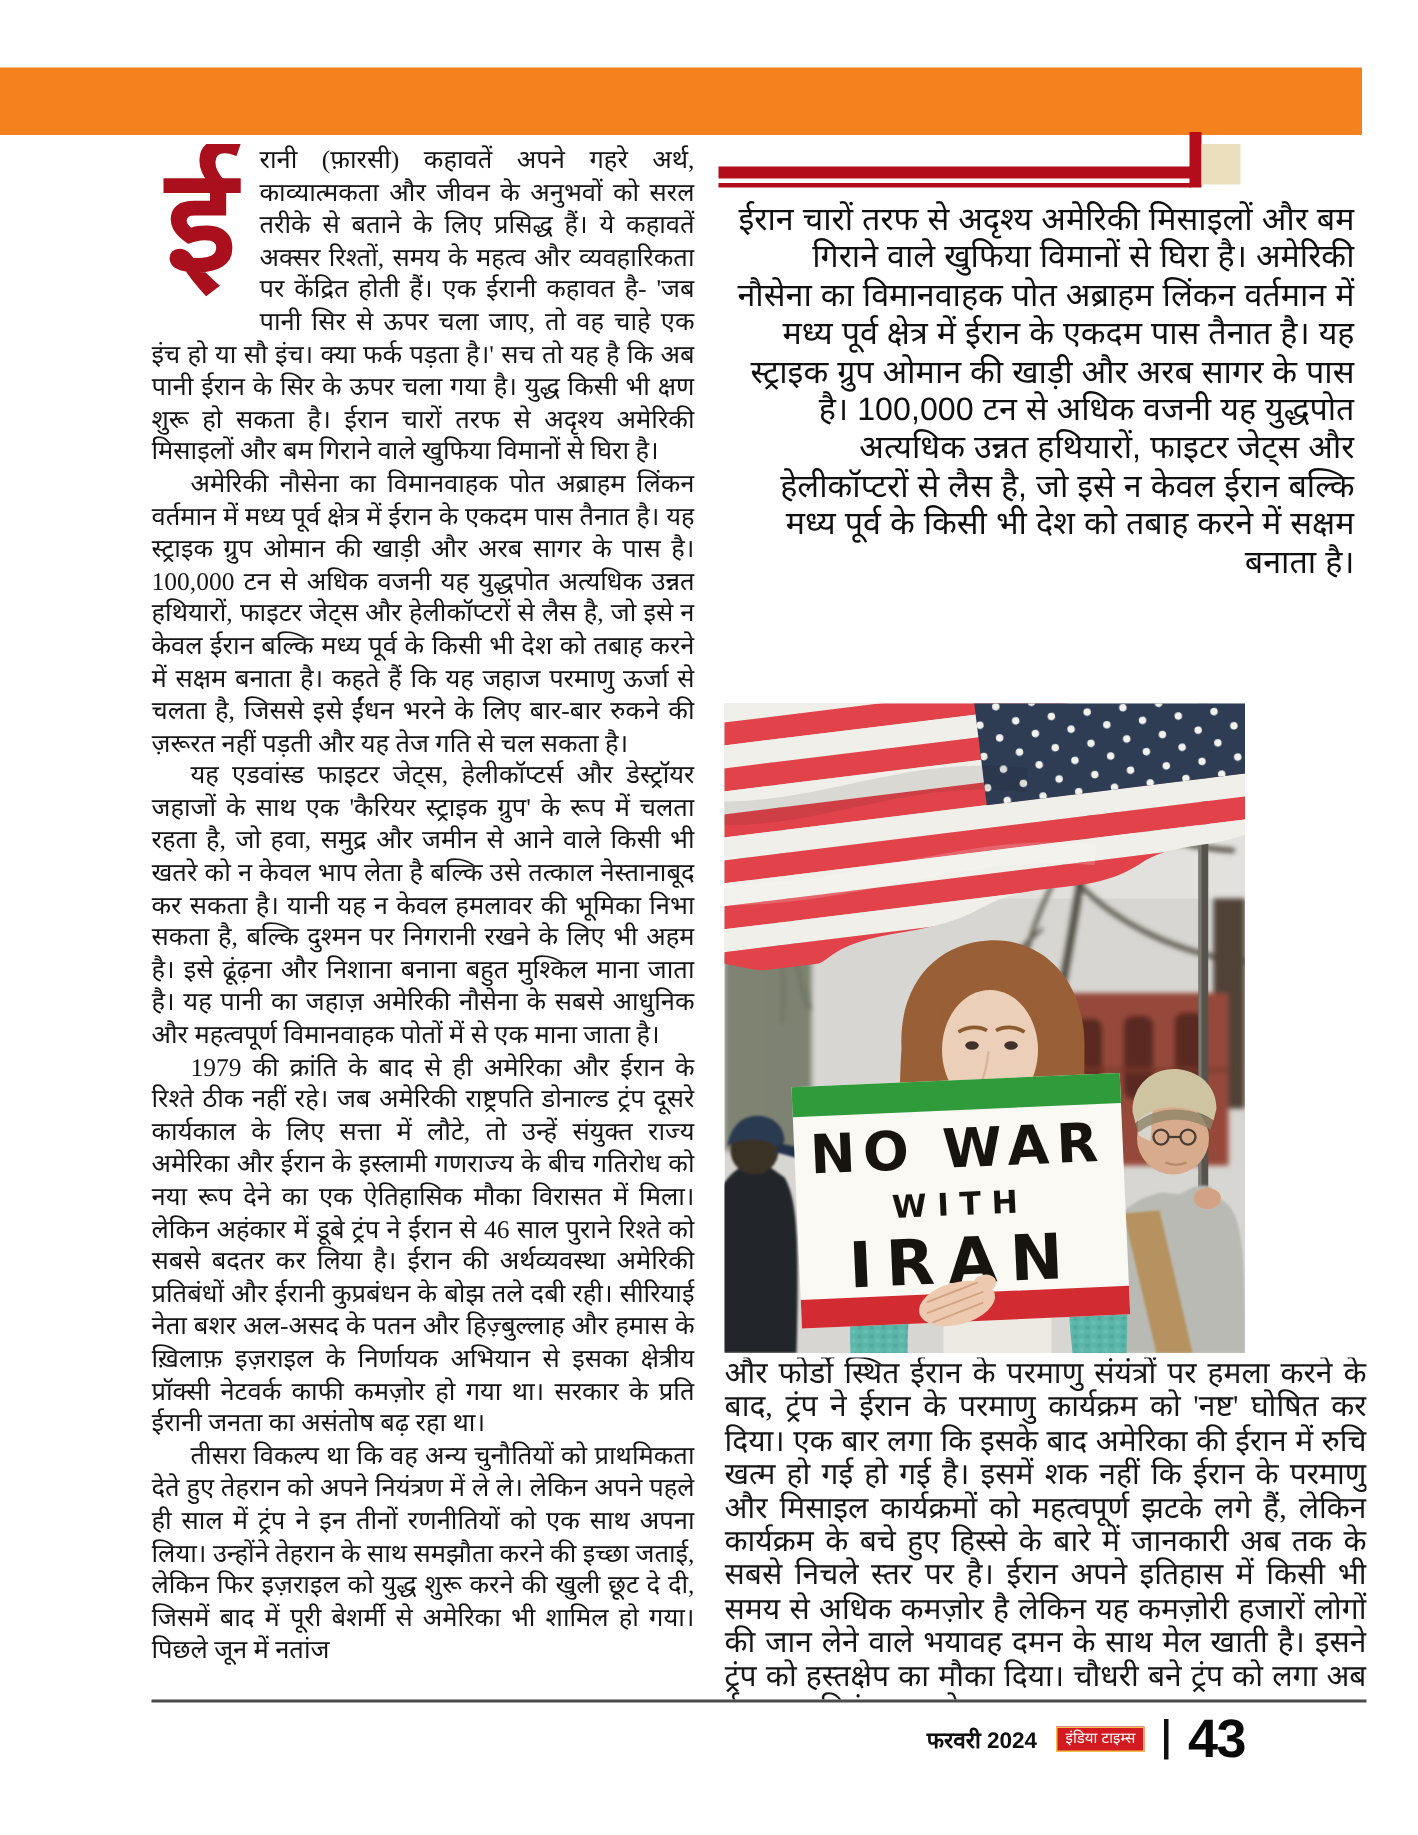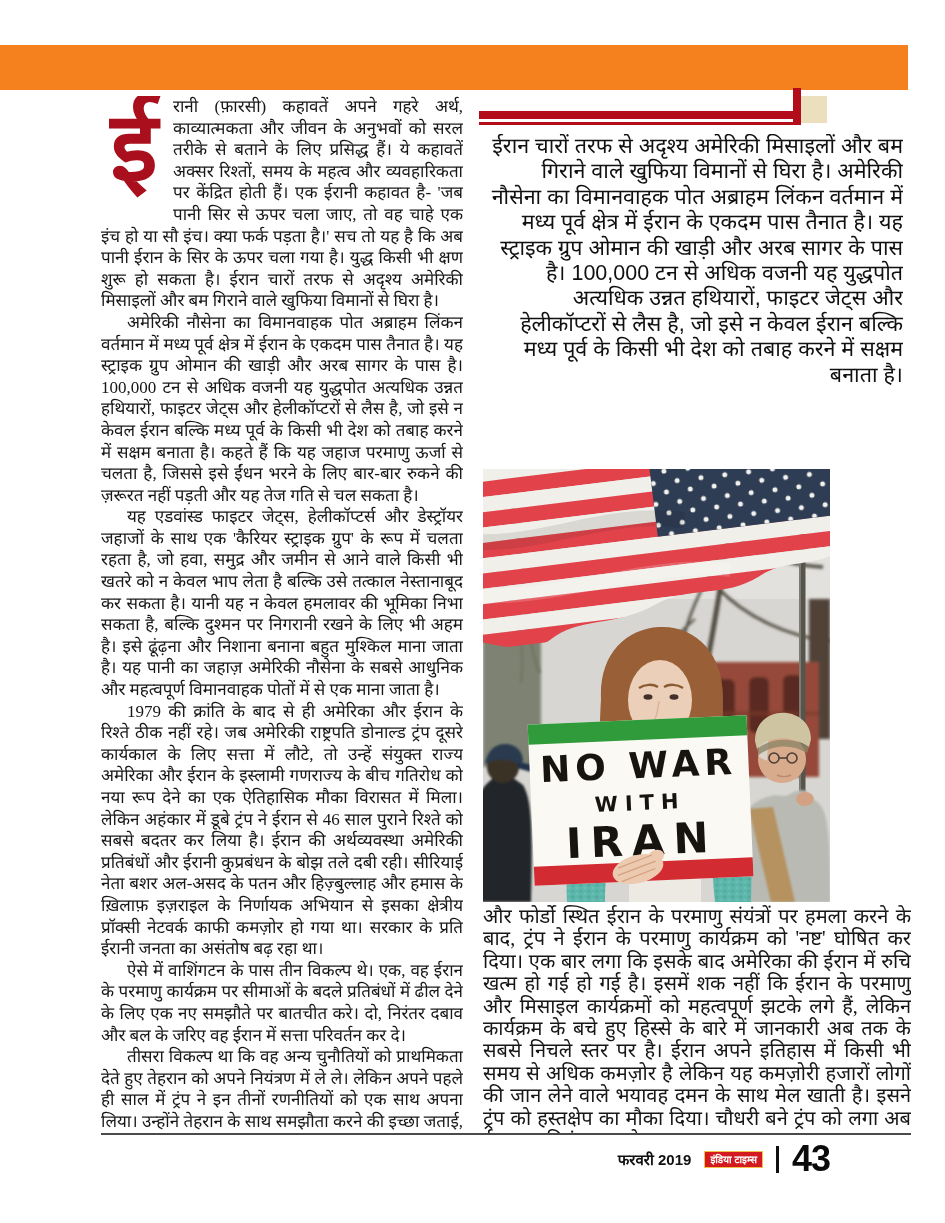--- a/index.html
+++ b/index.html
@@ -33,42 +33,41 @@
   
   .right-col{left:483px;top:905px;width:428px;height:228px;overflow:hidden;
              font-size:20px;line-height:22.4px;text-align:justify;}
 
   
   .footer-rule{left:101px;top:1133px;width:810px;height:2px;background:#4a4a4a;}
   .footer-row{top:1138px;right:115px;display:flex;align-items:center;gap:13px;
               font-family:"Liberation Sans","DejaVu Sans",sans-serif;}
   .issue-date{font-size:15px;font-weight:bold;color:#101010;}
   .mag-logo{background:#d21a20;color:#ffffff;font-size:10px;line-height:13px;
-            padding:2px 6px;font-weight:bold;white-space:nowrap;
+            padding:2px 6px;font-weight:normal;white-space:nowrap;
             box-shadow:0 0 0 1px #f3c04a inset;}
   .footer-div{width:3px;height:27px;background:#101010;}
   .page-num{font-size:36px;font-weight:800;letter-spacing:-1px;color:#0a0a0a;}
 </style>
 </head>
 <body>
 
 <div class="page">
 
   <div class="abs orange-bar" style="background:#f5801e;"></div>
   <div class="abs rule-thick" style="background:#b30d1c;"></div>
   <div class="abs rule-thin" style="background:#b30d1c;"></div>
   <div class="abs red-step-v" style="background:#b30d1c;"></div>
   <div class="abs beige-sq" style="background:#ecdfbe;"></div>
 
   <div class="abs left-col">
     <p class="first"><span class="dropcap">ई</span><span>रानी (फ़ारसी) कहावतें अपने गहरे अर्थ, काव्यात्मकता और जीवन के अनुभवों को सरल तरीके से बताने के लिए प्रसिद्ध हैं। ये कहावतें अक्सर रिश्तों, समय के महत्व और व्यवहारिकता पर केंद्रित होती हैं। एक ईरानी कहावत है- 'जब पानी सिर से ऊपर चला जाए, तो वह चाहे एक इंच हो या सौ इंच। क्या फर्क पड़ता है।' सच तो यह है कि अब पानी ईरान के सिर के ऊपर चला गया है। युद्ध किसी भी क्षण शुरू हो सकता है। ईरान चारों तरफ से अदृश्य अमेरिकी मिसाइलों और बम गिराने वाले खुफिया विमानों से घिरा है।</span></p>
     <p>अमेरिकी नौसेना का विमानवाहक पोत अब्राहम लिंकन वर्तमान में मध्य पूर्व क्षेत्र में ईरान के एकदम पास तैनात है। यह स्ट्राइक ग्रुप ओमान की खाड़ी और अरब सागर के पास है। 100,000 टन से अधिक वजनी यह युद्धपोत अत्यधिक उन्नत हथियारों, फाइटर जेट्स और हेलीकॉप्टरों से लैस है, जो इसे न केवल ईरान बल्कि मध्य पूर्व के किसी भी देश को तबाह करने में सक्षम बनाता है। कहते हैं कि यह जहाज परमाणु ऊर्जा से चलता है, जिससे इसे ईंधन भरने के लिए बार-बार रुकने की ज़रूरत नहीं पड़ती और यह तेज गति से चल सकता है।</p>
     <p>यह एडवांस्ड फाइटर जेट्स, हेलीकॉप्टर्स और डेस्ट्रॉयर जहाजों के साथ एक 'कैरियर स्ट्राइक ग्रुप' के रूप में चलता रहता है, जो हवा, समुद्र और जमीन से आने वाले किसी भी खतरे को न केवल भाप लेता है बल्कि उसे तत्काल नेस्तानाबूद कर सकता है। यानी यह न केवल हमलावर की भूमिका निभा सकता है, बल्कि दुश्मन पर निगरानी रखने के लिए भी अहम है। इसे ढूंढ़ना और निशाना बनाना बहुत मुश्किल माना जाता है। यह पानी का जहाज़ अमेरिकी नौसेना के सबसे आधुनिक और महत्वपूर्ण विमानवाहक पोतों में से एक माना जाता है।</p>
     <p>1979 की क्रांति के बाद से ही अमेरिका और ईरान के रिश्ते ठीक नहीं रहे। जब अमेरिकी राष्ट्रपति डोनाल्ड ट्रंप दूसरे कार्यकाल के लिए सत्ता में लौटे, तो उन्हें संयुक्त राज्य अमेरिका और ईरान के इस्लामी गणराज्य के बीच गतिरोध को नया रूप देने का एक ऐतिहासिक मौका विरासत में मिला। लेकिन अहंकार में डूबे ट्रंप ने ईरान से 46 साल पुराने रिश्ते को सबसे बदतर कर लिया है। ईरान की अर्थव्यवस्था अमेरिकी प्रतिबंधों और ईरानी कुप्रबंधन के बोझ तले दबी रही। सीरियाई नेता बशर अल-असद के पतन और हिज़्बुल्लाह और हमास के ख़िलाफ़ इज़राइल के निर्णायक अभियान से इसका क्षेत्रीय प्रॉक्सी नेटवर्क काफी कमज़ोर हो गया था। सरकार के प्रति ईरानी जनता का असंतोष बढ़ रहा था।</p>
-    <p>ऐसे में वाशिंगटन के पास तीन विकल्प थे। एक, वह ईरान के परमाणु कार्यक्रम पर सीमाओं के बदले प्रतिबंधों में ढील देने के लिए एक नए समझौते पर बातचीत करे। दो, निरंतर दबाव और बल के जरिए वह ईरान में सत्ता परिवर्तन कर दे।</p>
     <p>तीसरा विकल्प था कि वह अन्य चुनौतियों को प्राथमिकता देते हुए तेहरान को अपने नियंत्रण में ले ले। लेकिन अपने पहले ही साल में ट्रंप ने इन तीनों रणनीतियों को एक साथ अपना लिया। उन्होंने तेहरान के साथ समझौता करने की इच्छा जताई, लेकिन फिर इज़राइल को युद्ध शुरू करने की खुली छूट दे दी, जिसमें बाद में पूरी बेशर्मी से अमेरिका भी शामिल हो गया। पिछले जून में नतांज</p>
   </div>
 
   <div class="abs pullquote">ईरान चारों तरफ से अदृश्य अमेरिकी मिसाइलों और बम गिराने वाले खुफिया विमानों से घिरा है। अमेरिकी नौसेना का विमानवाहक पोत अब्राहम लिंकन वर्तमान में मध्य पूर्व क्षेत्र में ईरान के एकदम पास तैनात है। यह स्ट्राइक ग्रुप ओमान की खाड़ी और अरब सागर के पास है। 100,000 टन से अधिक वजनी यह युद्धपोत अत्यधिक उन्नत हथियारों, फाइटर जेट्स और हेलीकॉप्टरों से लैस है, जो इसे न केवल ईरान बल्कि मध्य पूर्व के किसी भी देश को तबाह करने में सक्षम बनाता है।</div>
 
   <div class="abs photo">
     <svg width="347" height="433" viewBox="0 0 347 433" xmlns="http://www.w3.org/2000/svg">
       <defs>
         <filter id="b1" x="-20%" y="-20%" width="140%" height="140%">
             <feGaussianBlur stdDeviation="1.6"></feGaussianBlur>
@@ -206,19 +205,19 @@
           <path d="M136,394 L172,390 M134,401 L174,397 M136,408 L172,404" stroke="#d3a182" stroke-width="1.2" fill="none"></path>
         </g>
       </g>
     </svg>
   </div>
 
   <div class="abs right-col">और फोर्डो स्थित ईरान के परमाणु संयंत्रों पर हमला करने के बाद, ट्रंप ने ईरान के परमाणु कार्यक्रम को 'नष्ट' घोषित कर दिया। एक बार लगा कि इसके बाद अमेरिका की ईरान में रुचि खत्म हो गई हो गई है। इसमें शक नहीं कि ईरान के परमाणु और मिसाइल कार्यक्रमों को महत्वपूर्ण झटके लगे हैं, लेकिन कार्यक्रम के बचे हुए हिस्से के बारे में जानकारी अब तक के सबसे निचले स्तर पर है। ईरान अपने इतिहास में किसी भी समय से अधिक कमज़ोर है लेकिन यह कमज़ोरी हजारों लोगों की जान लेने वाले भयावह दमन के साथ मेल खाती है। इसने ट्रंप को हस्तक्षेप का मौका दिया। चौधरी बने ट्रंप को लगा अब ईरान पर नियंत्रण करने का वक़्त आ गया</div>
 
   <div class="abs footer-rule"></div>
   <div class="abs footer-row">
-    <span class="issue-date">फरवरी 2019</span>
+    <span class="issue-date">फरवरी 2024</span>
     <span class="mag-logo">इंडिया टाइम्स</span>
     <span class="footer-div"></span>
     <span class="page-num">43</span>
   </div>
 
 </div>
 
 </body></html>

